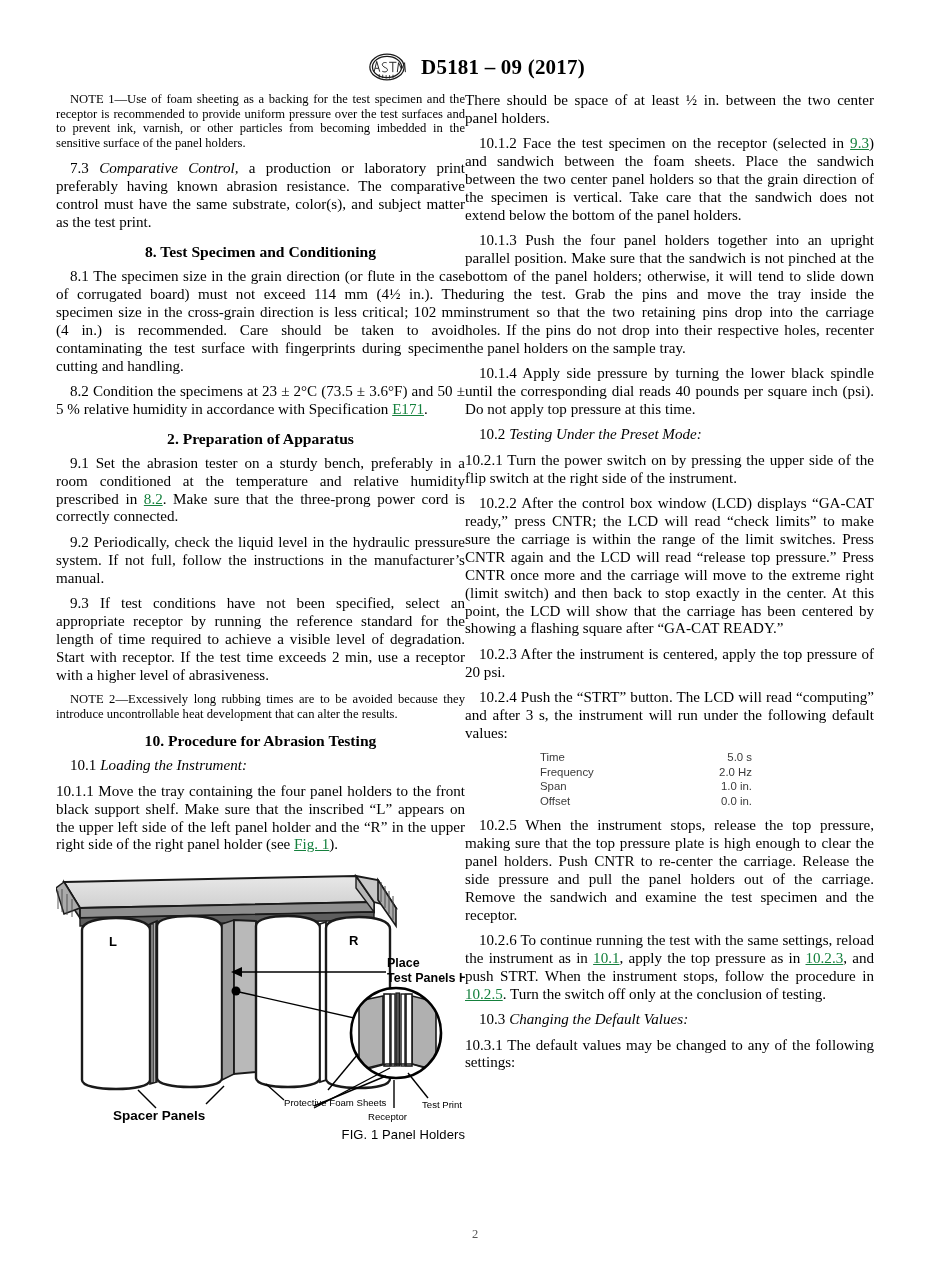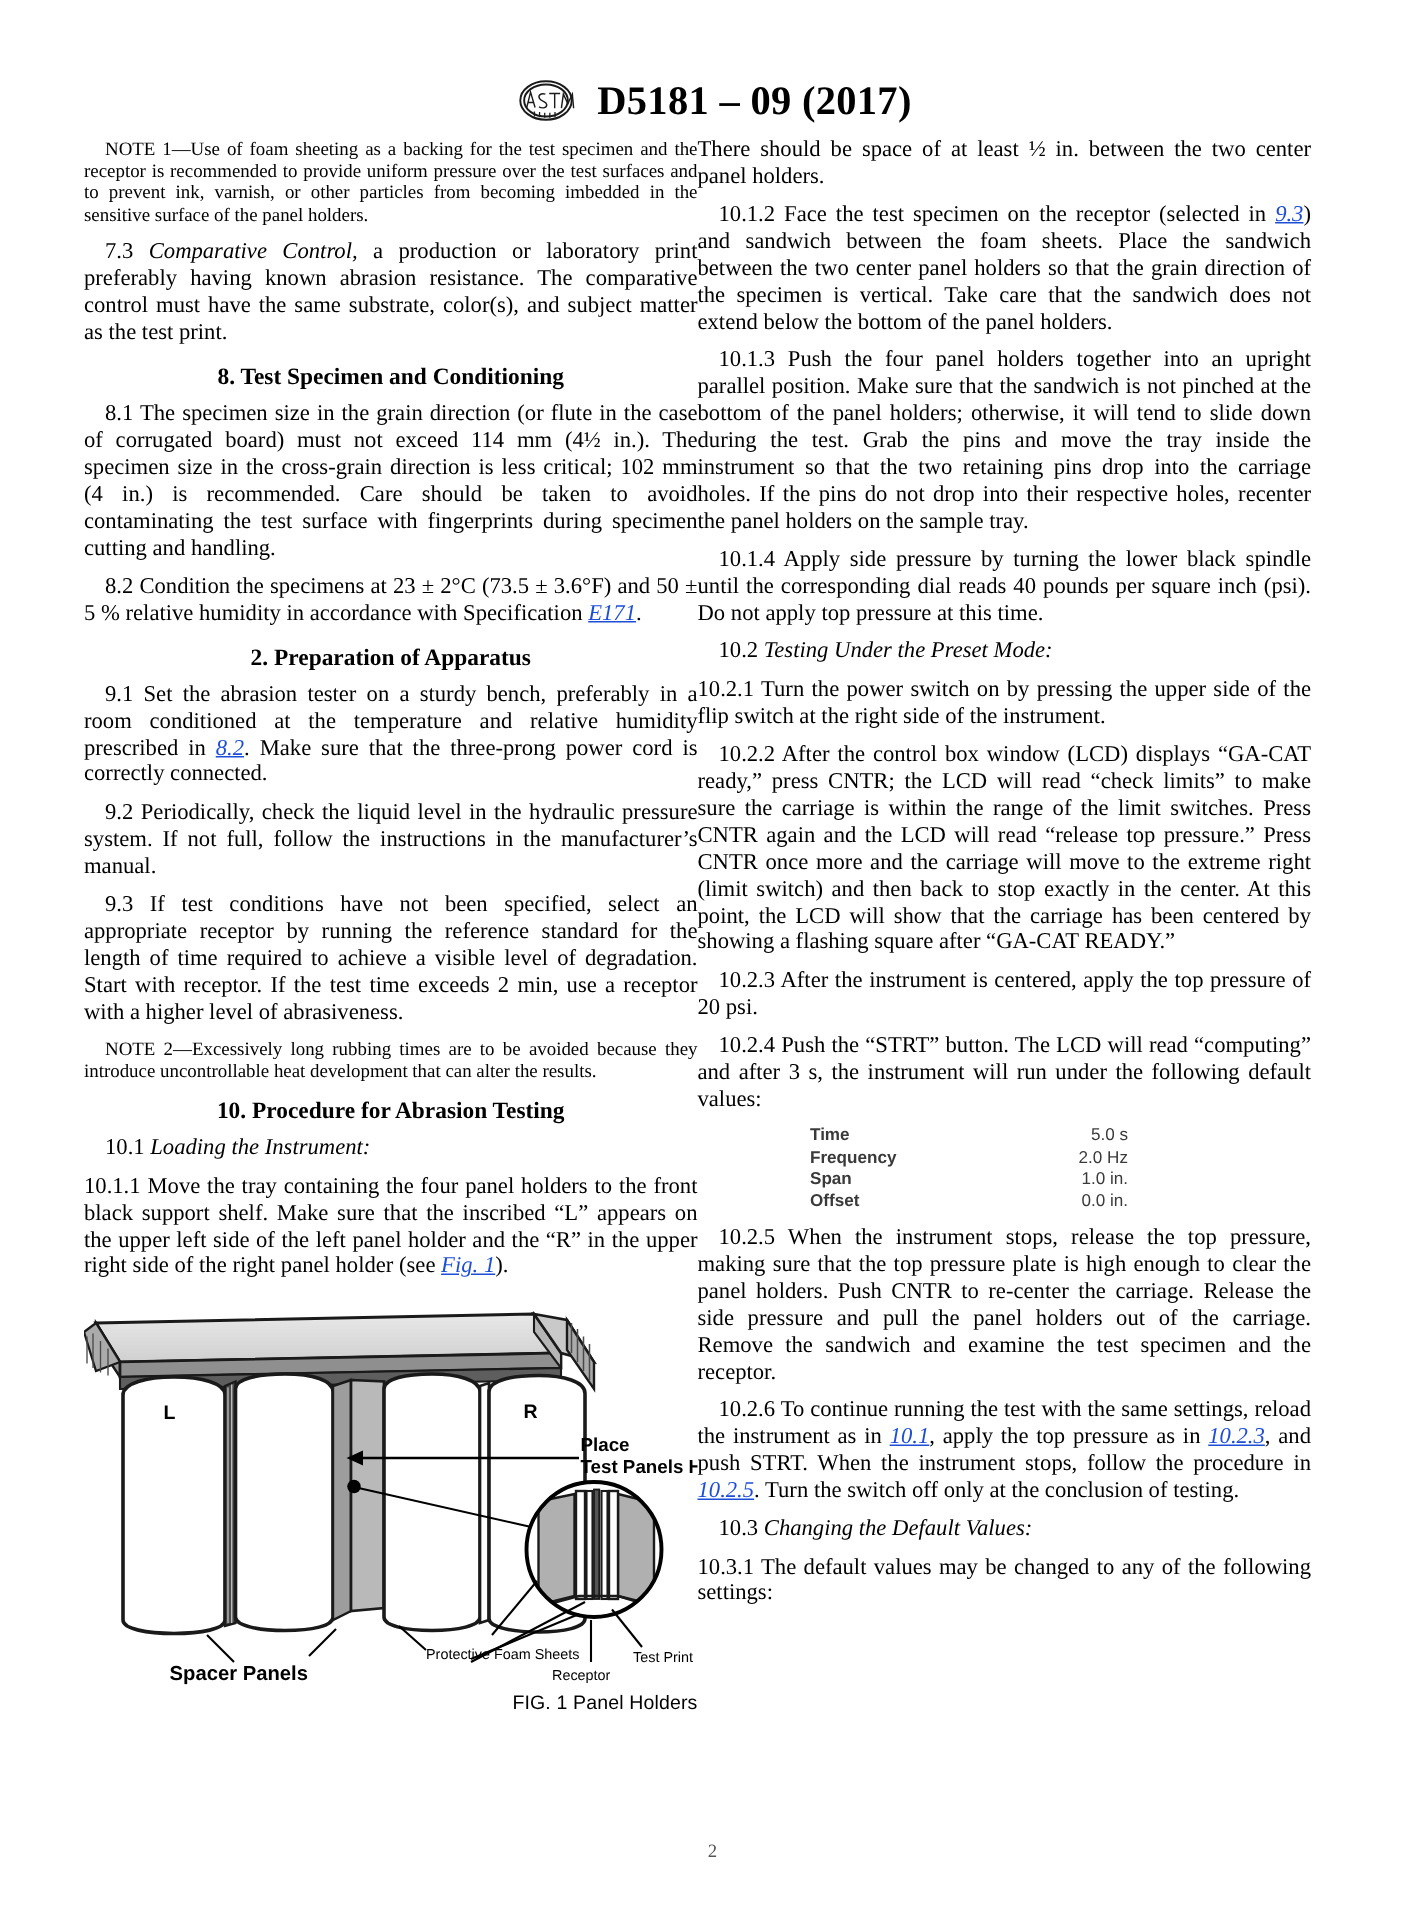--- a/index.html
+++ b/index.html
@@ -33,21 +33,21 @@
     height: 42px;
   }
   .astm-logo {
     width: 44px;
     height: 30px;
     display: block;
   }
   .doc-title {
     font-family: "Liberation Serif", serif;
     font-weight: bold;
-    font-size: 27px;
+    font-size: 21px;
     letter-spacing: 0.2px;
     white-space: nowrap;
   }
 
   
   .columns {
     position: absolute;
     top: 92px;
     left: 56px;
     width: 844px;
@@ -89,41 +89,39 @@
     font-weight: bold;
     margin: 11px 0 7px 0;
     text-indent: 0;
     text-align: center;
     line-height: 18px;
   }
   .ital {
     font-style: italic;
   }
   .xref {
-    color: #1d4ed8;
-    font-style: italic;
+    color: #15803d;
   }
 
   
   .defaults-table {
     margin: 4px 0 9px 0;
     padding-left: 75px;
     font-family: "Liberation Sans", sans-serif;
     font-size: 11.4px;
     line-height: 14.4px;
     color: #3a3a3a;
   }
   .defaults-table table {
     border-collapse: collapse;
   }
   .defaults-table td.k {
     width: 150px;
     padding: 0;
     text-align: left;
-    font-weight: bold;
   }
   .defaults-table td.v {
     padding: 0;
     text-align: right;
     width: 62px;
   }
 
   
   .figure {
     margin-top: 14px;

